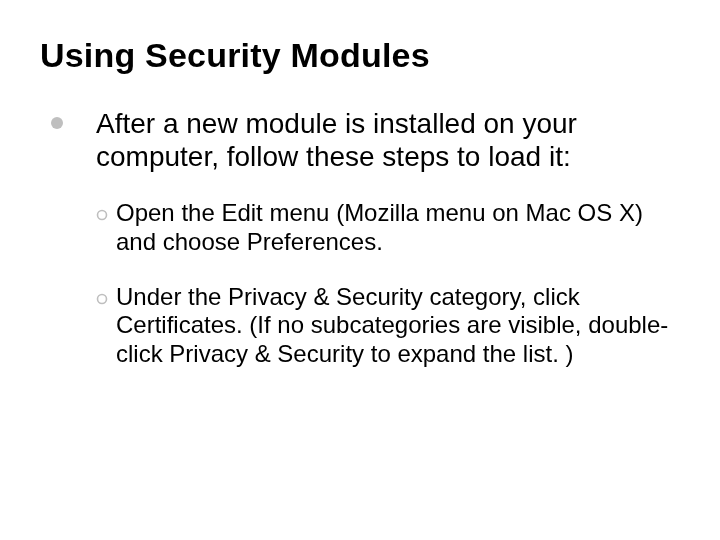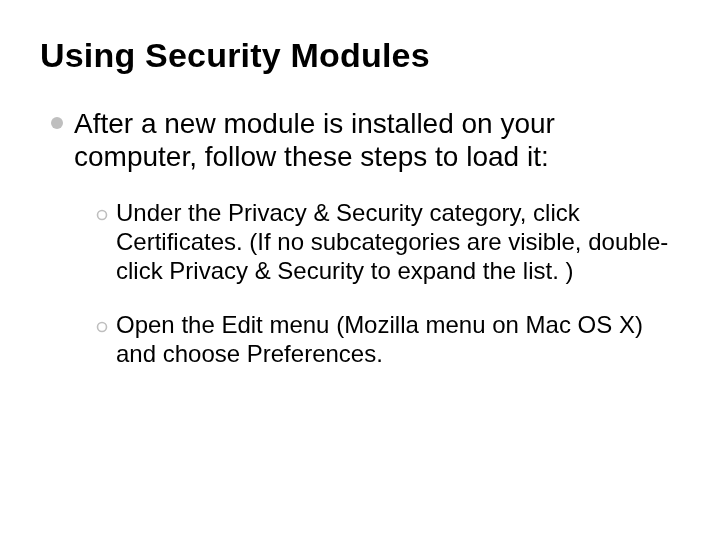--- a/index.html
+++ b/index.html
@@ -21,20 +21,21 @@
     font-size: 34px;
     font-weight: bold;
     margin: 0 0 32px 0;
     letter-spacing: 0.2px;
   }
   .level1 {
     display: flex;
     align-items: flex-start;
     margin-left: 10px;
     margin-bottom: 26px;
+    gap: 22px;
   }
   .level1 .bullet {
     flex: 0 0 auto;
     width: 14px;
     height: 14px;
     margin-top: 9px;
     margin-right: 10px;
   }
   .level1 .bullet svg {
     display: block;
@@ -76,25 +77,25 @@
     </span>
     <span class="text">After a new module is installed on your computer, follow these steps to load it:</span>
   </div>
 
   <div class="level2">
     <span class="bullet">
       <svg viewBox="0 0 12 12" width="12" height="12">
         <circle cx="6" cy="6" r="4.5" fill="none" stroke="#bfbfbf" stroke-width="1.6"></circle>
       </svg>
     </span>
-    <span class="text">Under the Privacy &amp; Security category, click Certificates. (If no subcategories are visible, double-click Privacy &amp; Security to expand the list. )</span>
+    <span class="text">Open the Edit menu (Mozilla menu on Mac OS X) and choose Preferences.</span>
   </div>
 
   <div class="level2">
     <span class="bullet">
       <svg viewBox="0 0 12 12" width="12" height="12">
         <circle cx="6" cy="6" r="4.5" fill="none" stroke="#bfbfbf" stroke-width="1.6"></circle>
       </svg>
     </span>
-    <span class="text">Open the Edit menu (Mozilla menu on Mac OS X) and choose Preferences.</span>
+    <span class="text">Under the Privacy &amp; Security category, click Certificates. (If no subcategories are visible, double-click Privacy &amp; Security to expand the list. )</span>
   </div>
 
 </div>
 
 </body></html>

